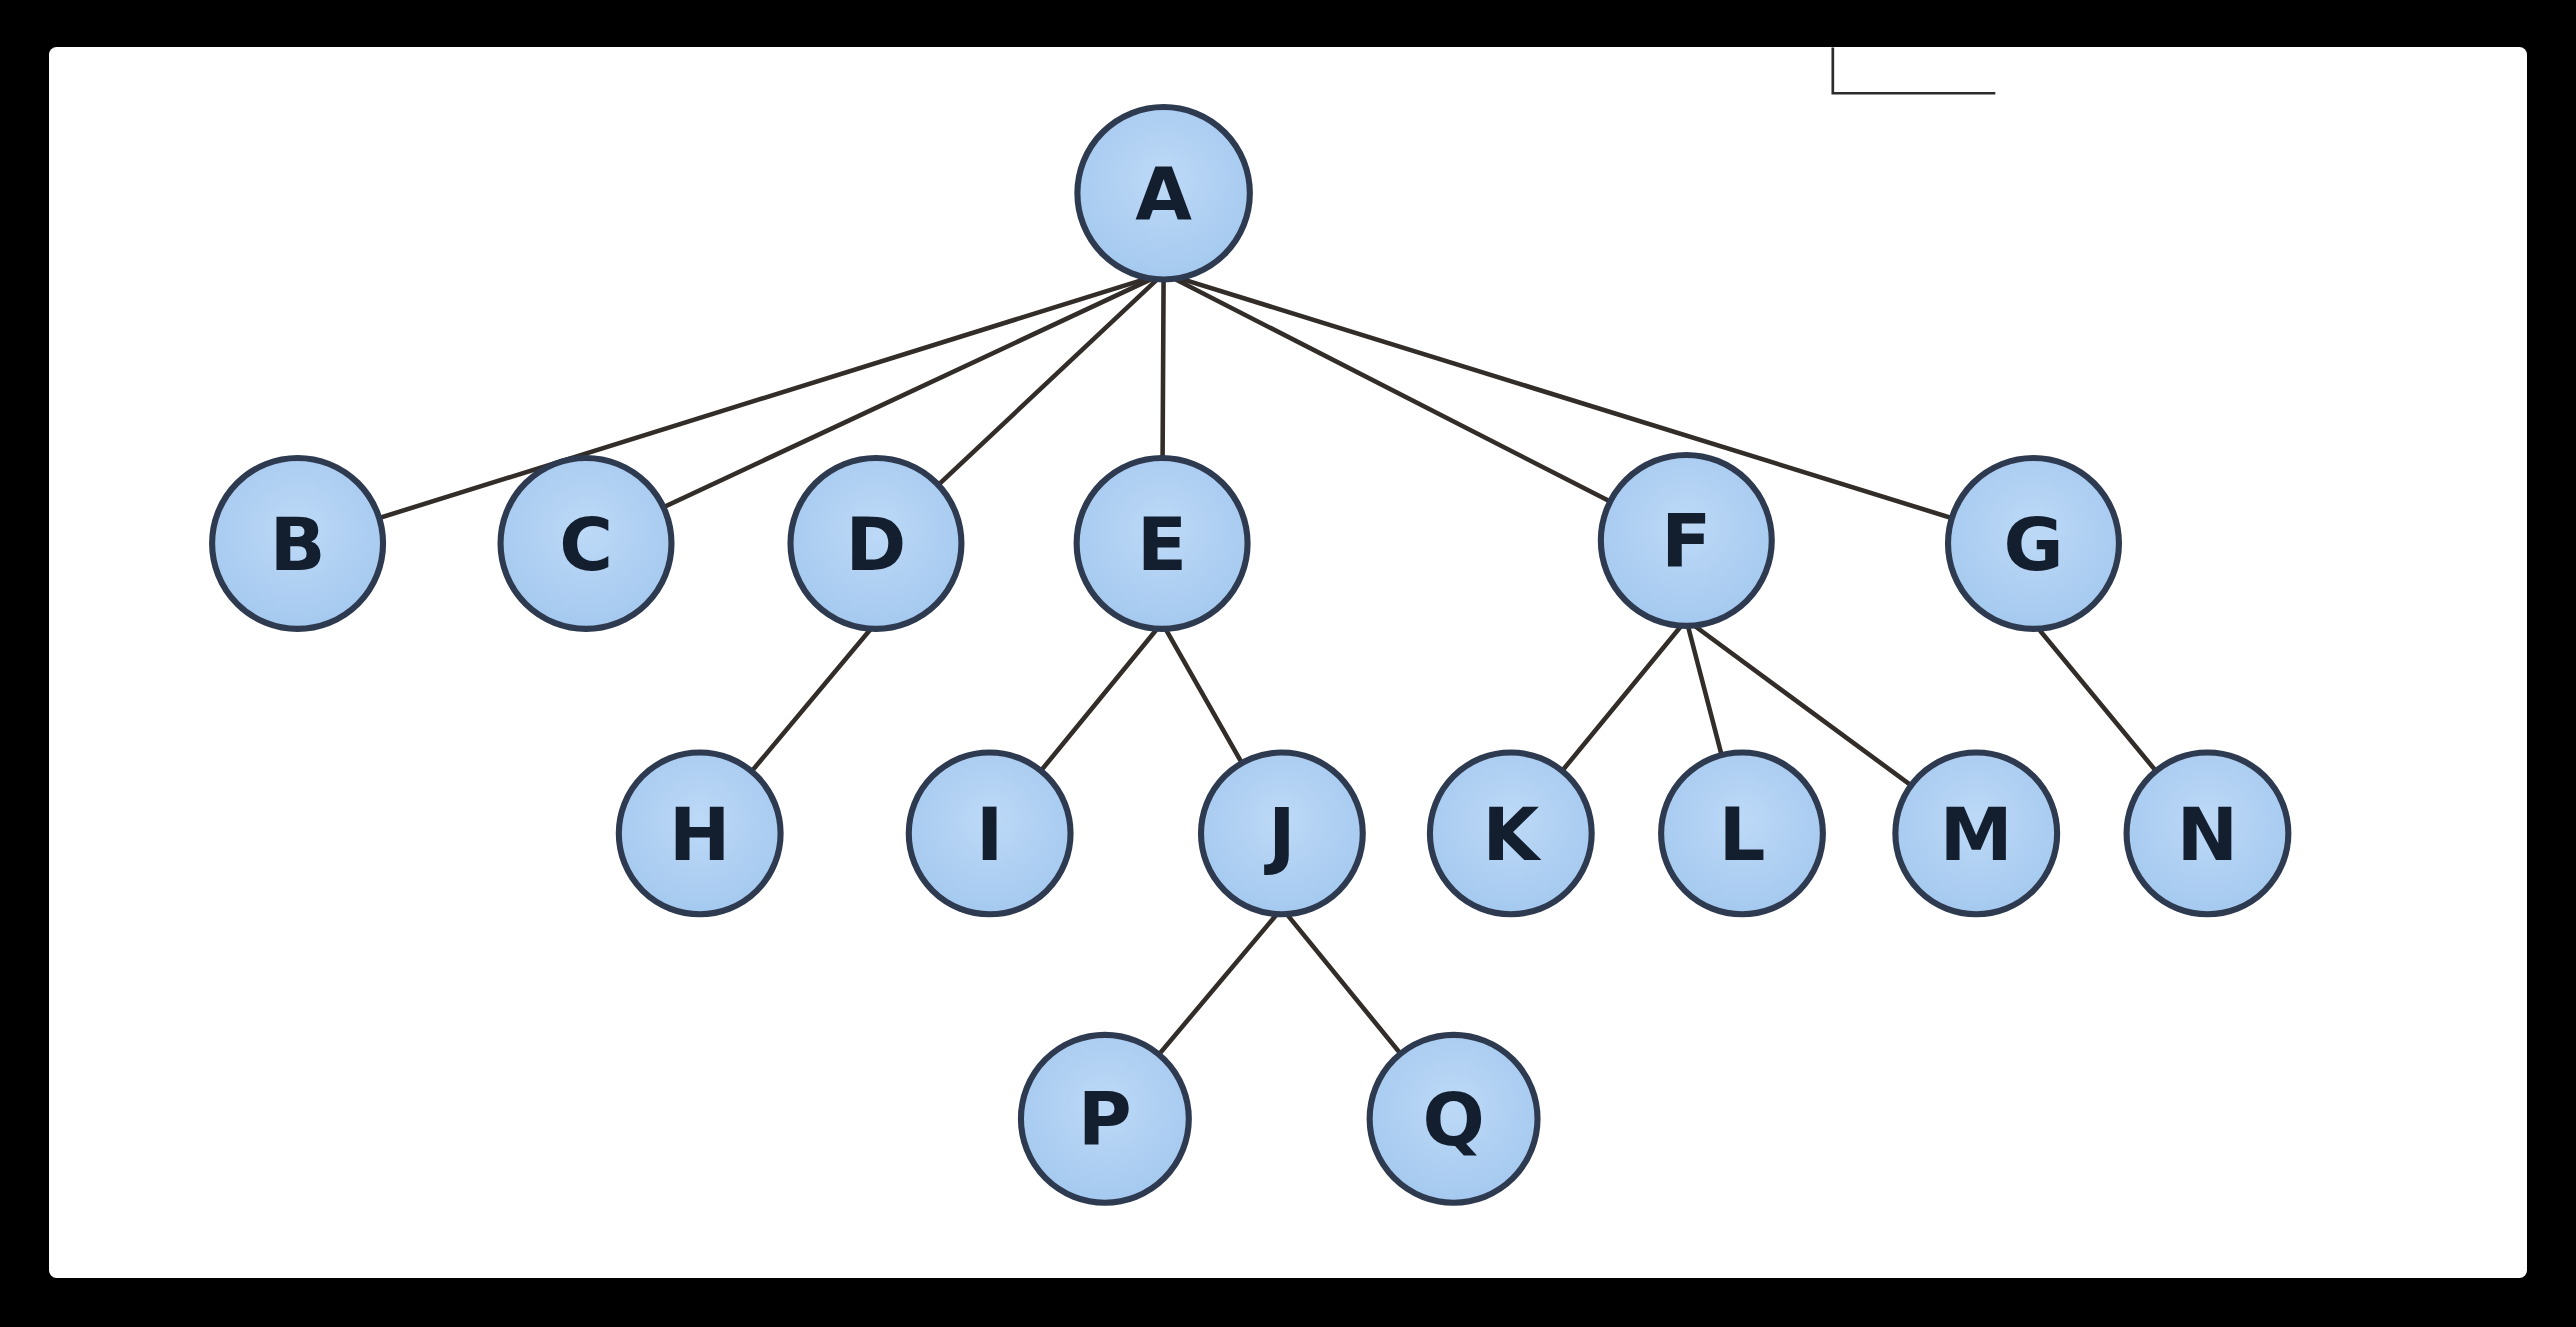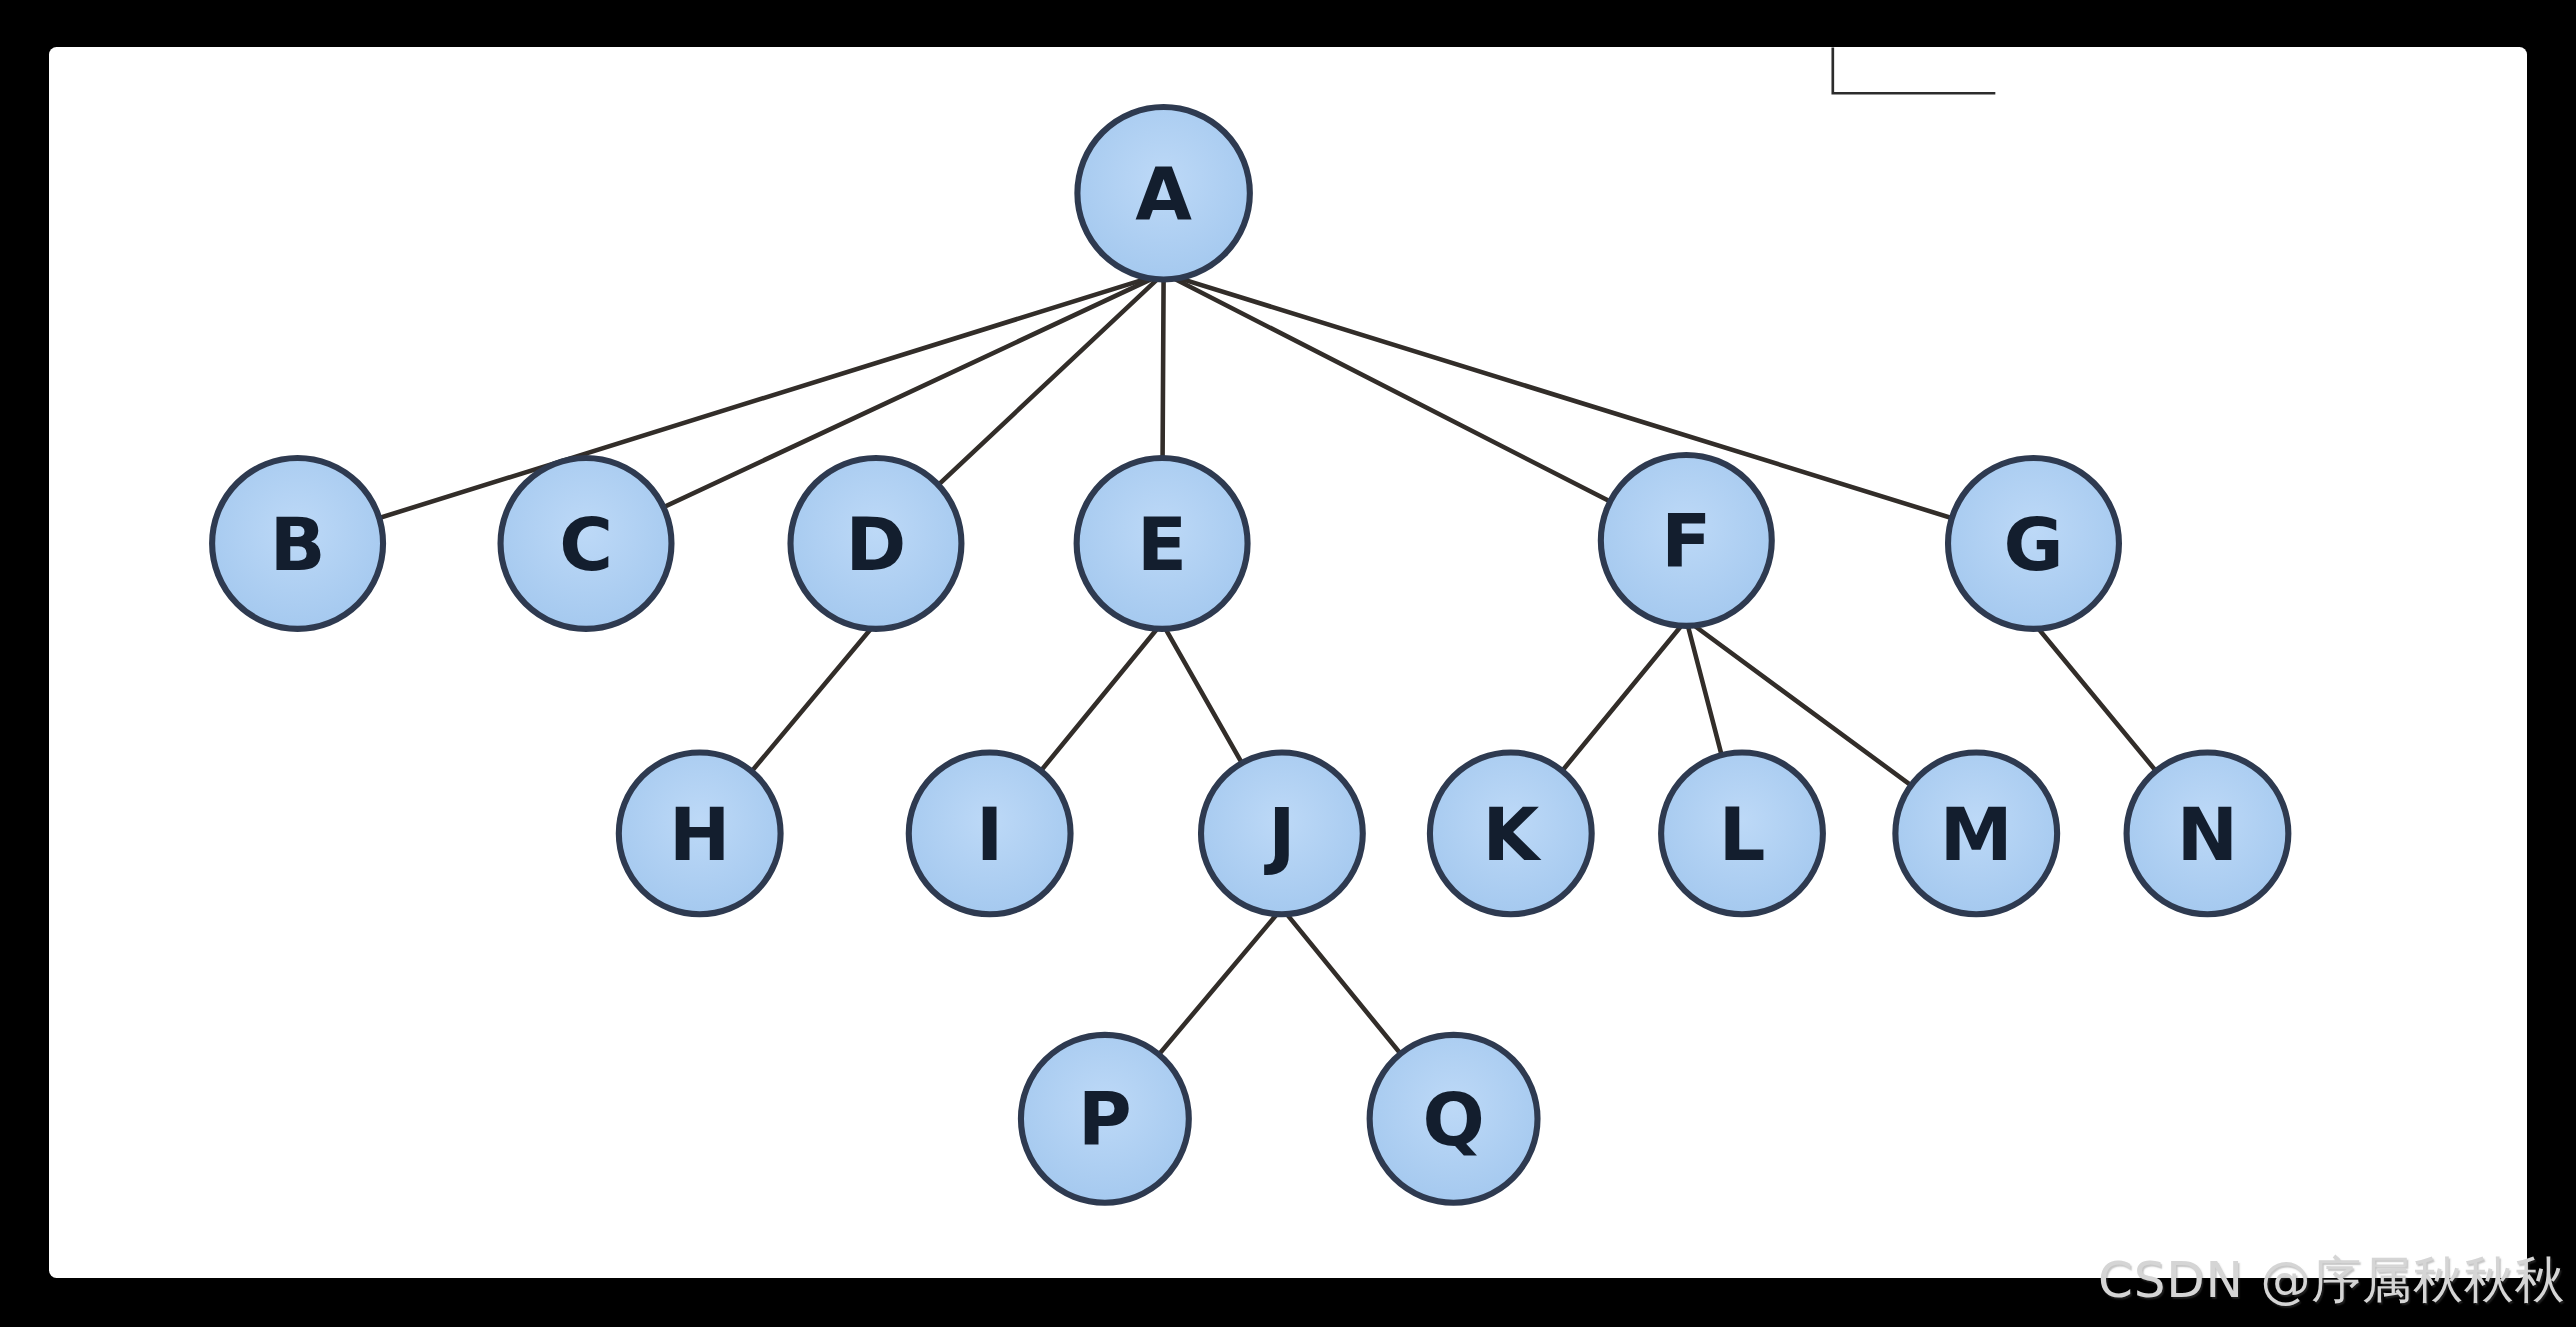--- a/index.html
+++ b/index.html
@@ -122,15 +122,14 @@
       <text class="node-label" x="2283" y="1127">L</text>
       <circle class="node-circle" cx="2590" cy="1092" r="106"></circle>
       <text class="node-label" x="2590" y="1127">M</text>
       <circle class="node-circle" cx="2893" cy="1092" r="106"></circle>
       <text class="node-label" x="2893" y="1127">N</text>
       <circle class="node-circle" cx="1448" cy="1466" r="110"></circle>
       <text class="node-label" x="1448" y="1501">P</text>
       <circle class="node-circle" cx="1905" cy="1466" r="110"></circle>
       <text class="node-label" x="1905" y="1501">Q</text>
     </svg>
-  <div class="watermark">CSDN @序属秋秋秋</div>
 </div>
 
 
 </body></html>

